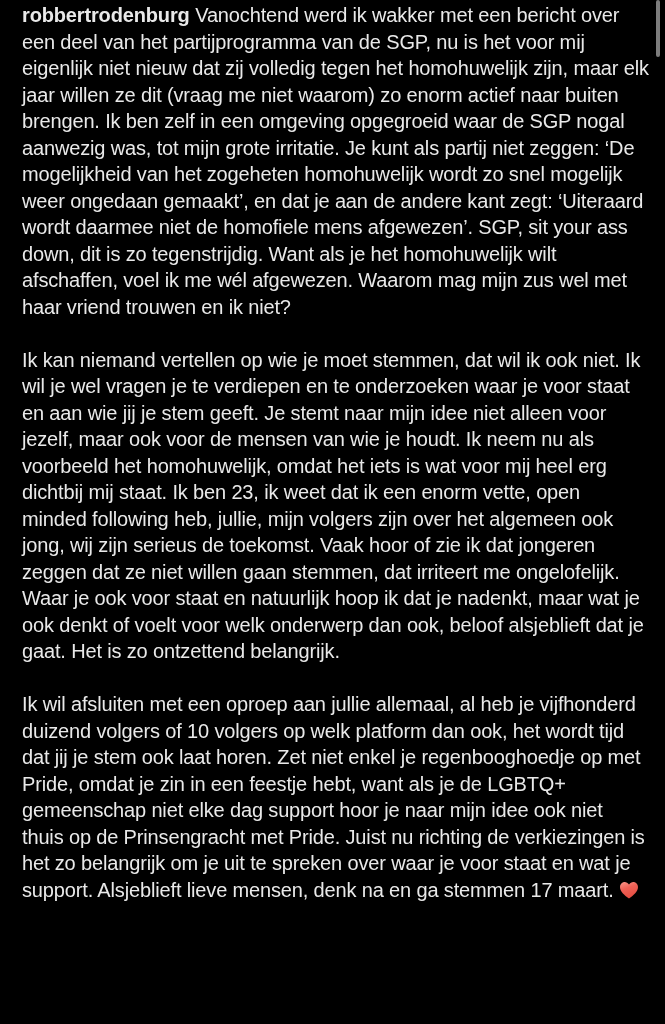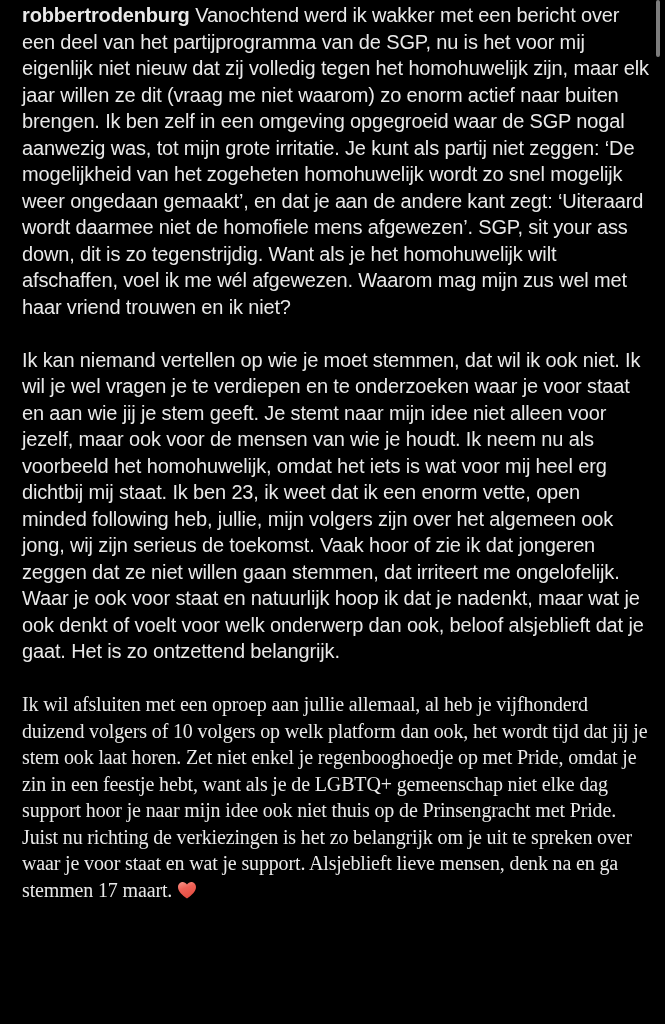--- a/index.html
+++ b/index.html
@@ -30,21 +30,20 @@
     line-height: 26.5px;
     letter-spacing: -0.15px;
     font-weight: 400;
     text-align: left;
   }
   .caption p {
     margin: 0 0 26.5px 0;
   }
   .caption p:last-child {
     margin-bottom: 8px;
-    font-family: Liberation Serif, serif;
   }
   .username {
     font-weight: 700;
     color: #e9e9e9;
     margin-right: 0.28em;
     cursor: pointer;
   }
   .heart {
     display: inline-block;
     width: 22px;

